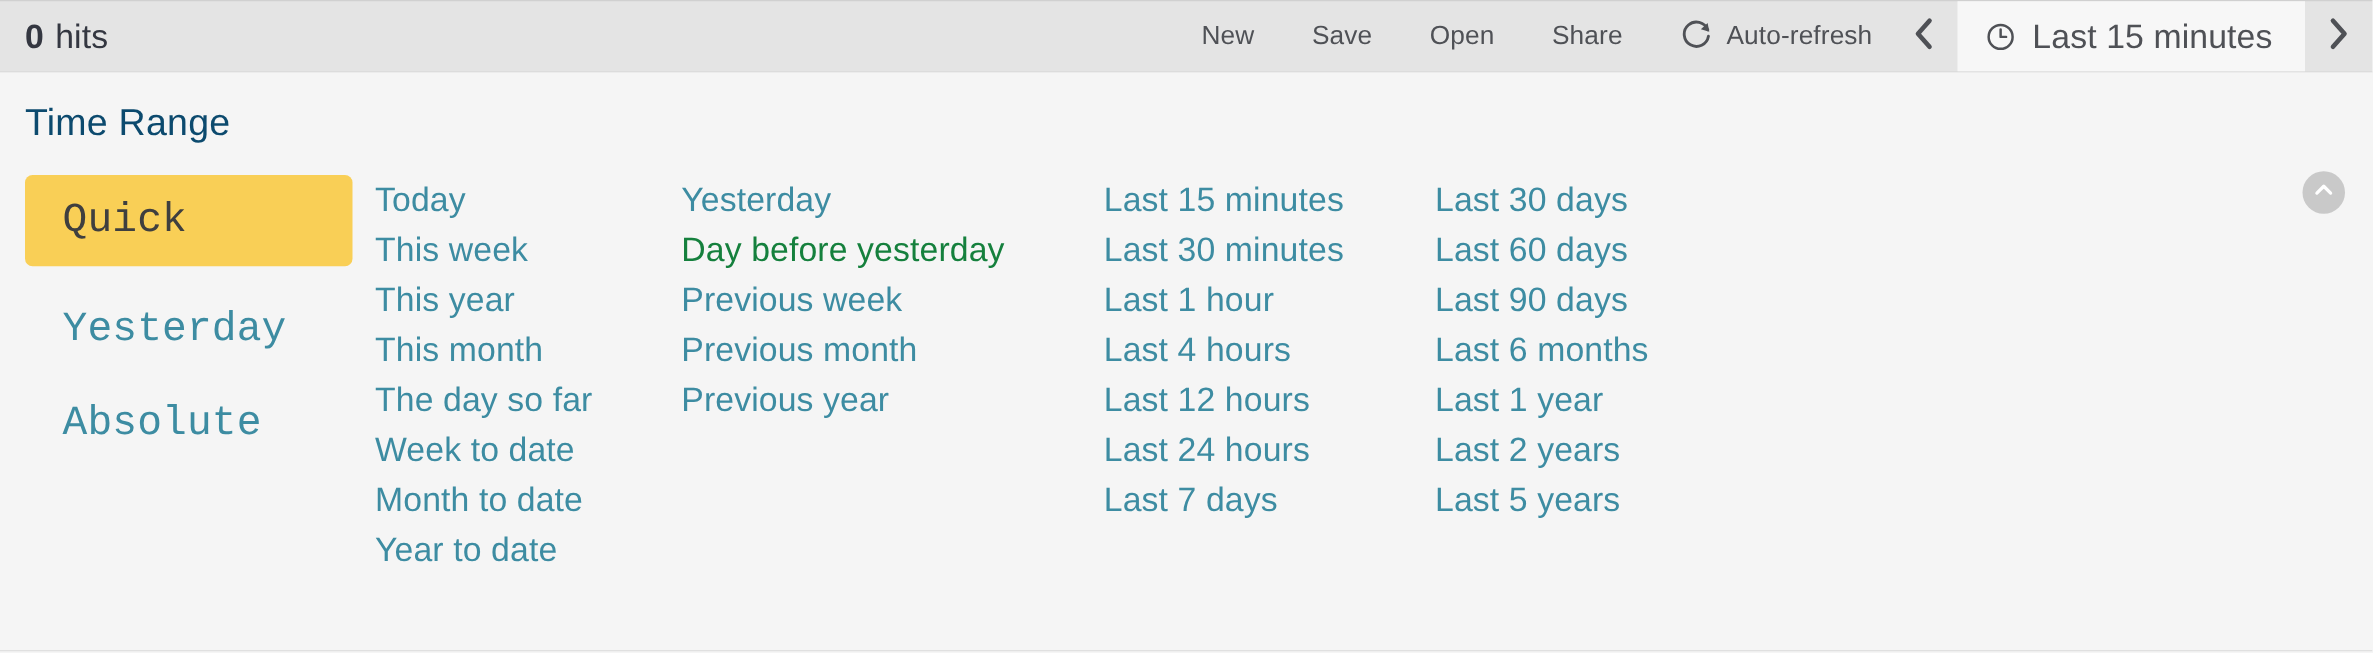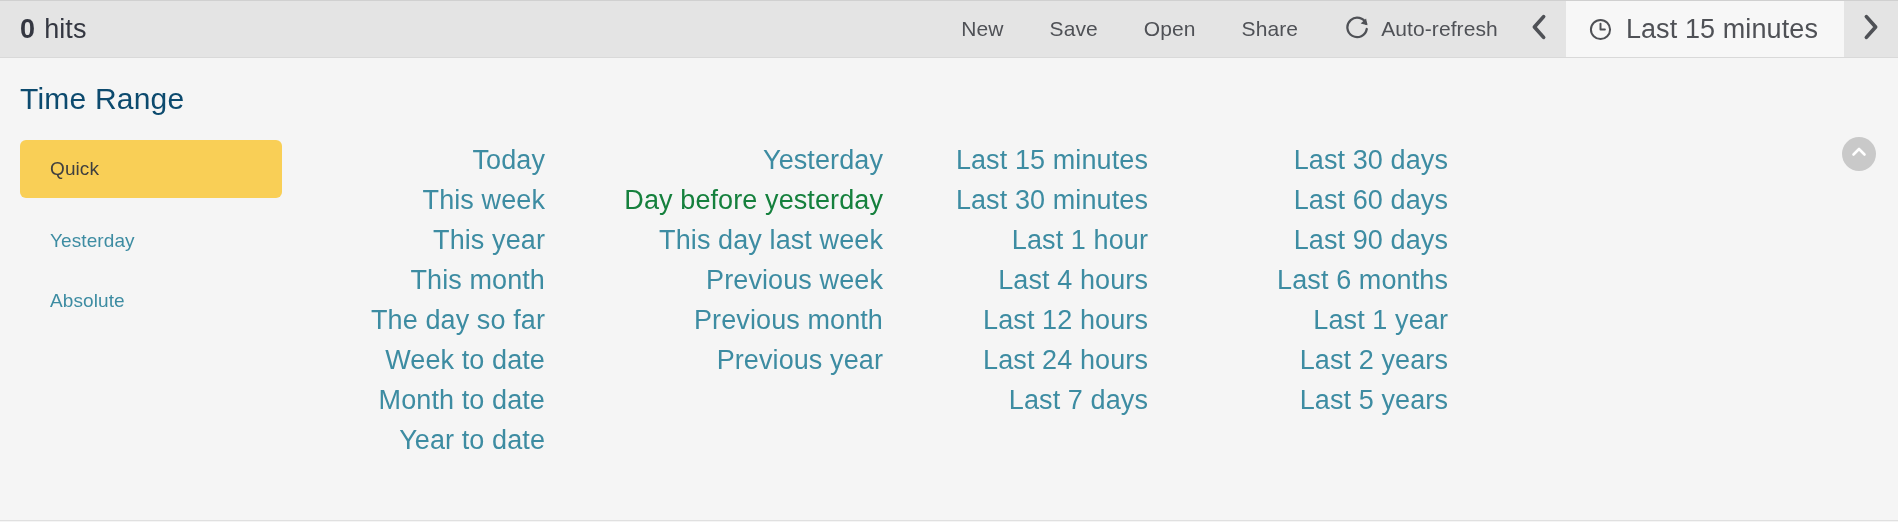--- a/index.html
+++ b/index.html
@@ -117,24 +117,25 @@
     padding: 24px 0 0 0;
   }
 
   
   .tabs {
     width: 300px;
     flex: 0 0 300px;
     padding-left: 20px;
   }
   .tab {
-    font-size: 19px;
+    font-size: 33px;
     color: #006bb4;
     cursor: pointer;
     letter-spacing: .1px;
+    font-family: Liberation Mono, monospace;
   }
   .tab-quick {
     background: #f9cf56;
     color: #3f3f3f;
     border-radius: 6px;
     padding: 18px 0 18px 30px;
     width: 262px;
     margin-bottom: 22px;
   }
   .tab-plain {
@@ -154,21 +155,20 @@
   .col-3 { width: 265px; }
   .col-4 { width: 300px; }
 
   .tr-link {
     font-size: 27px;
     color: #3d8ca2;
     line-height: 40px;
     cursor: pointer;
     white-space: nowrap;
     letter-spacing: .1px;
-    text-align: right;
   }
   .tr-link.hovered { color: #15803d; }
 </style>
 </head>
 <body>
 
 <div class="toolbar">
 
   <div class="hits">
     <span class="num">0</span>
@@ -252,21 +252,20 @@
         <a class="tr-link">This month</a>
         <a class="tr-link">The day so far</a>
         <a class="tr-link">Week to date</a>
         <a class="tr-link">Month to date</a>
         <a class="tr-link">Year to date</a>
       </div>
 
       <div class="col col-2">
         <a class="tr-link">Yesterday</a>
         <a class="tr-link hovered">Day before yesterday</a>
-        <a class="tr-link">This day last week</a>
         <a class="tr-link">Previous week</a>
         <a class="tr-link">Previous month</a>
         <a class="tr-link">Previous year</a>
       </div>
 
       <div class="col col-3">
         <a class="tr-link">Last 15 minutes</a>
         <a class="tr-link">Last 30 minutes</a>
         <a class="tr-link">Last 1 hour</a>
         <a class="tr-link">Last 4 hours</a>

